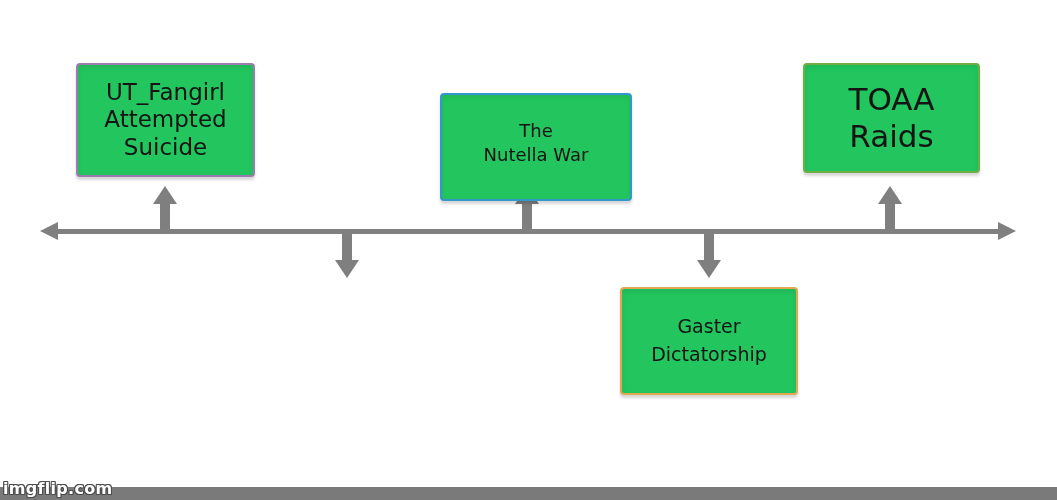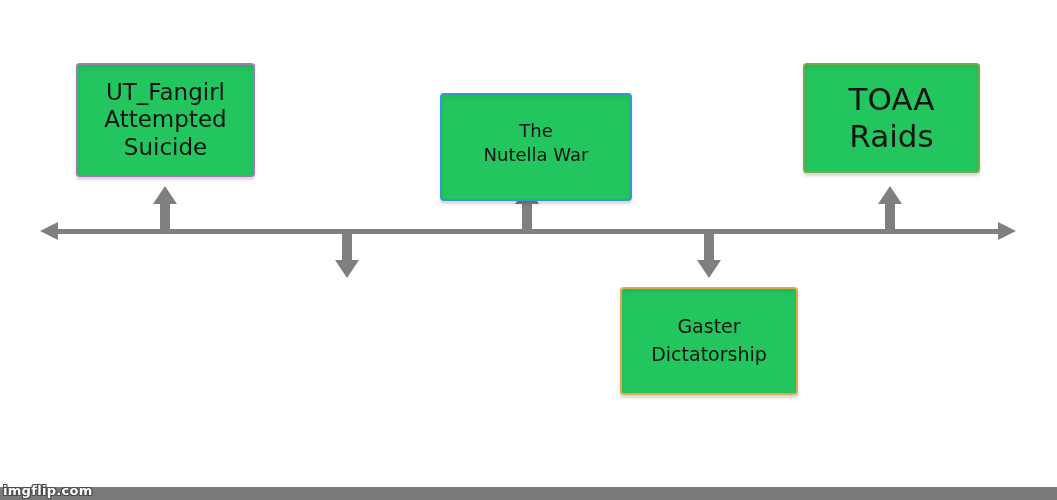--- a/index.html
+++ b/index.html
@@ -73,21 +73,21 @@
   
   .footer-bar {
     position: absolute;
     left: 0; bottom: 0;
     width: 100%; height: 13px;
     background: #7a7a7a;
   }
   .watermark {
     position: absolute;
     left: 3px; bottom: 2px;
-    font-size: 13px;
+    font-size: 16px;
     font-weight: bold;
     letter-spacing: 0.3px;
     color: #ffffff;
     text-shadow:
       -1px -1px 0 #4d4d4d, 1px -1px 0 #4d4d4d,
       -1px  1px 0 #4d4d4d, 1px  1px 0 #4d4d4d,
        0   -1px 0 #4d4d4d, 0    1px 0 #4d4d4d,
       -1px  0   0 #4d4d4d, 1px  0   0 #4d4d4d;
     z-index: 5;
   }

